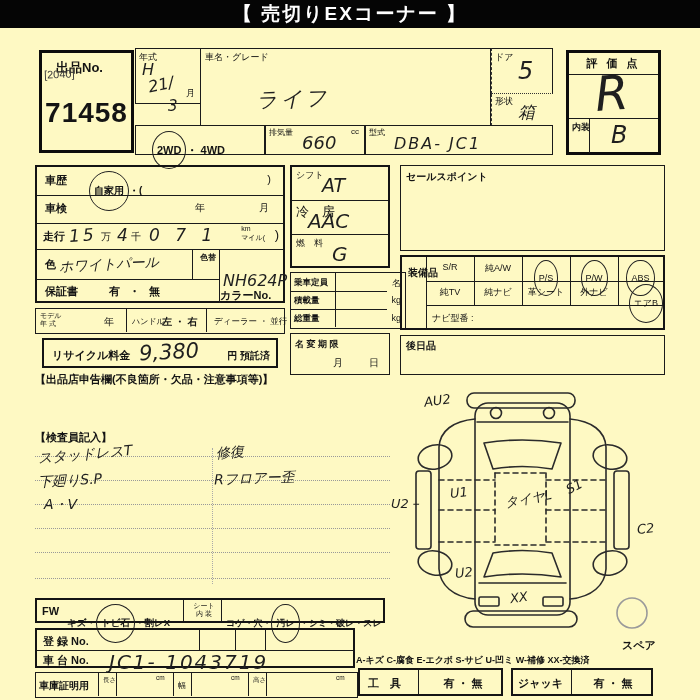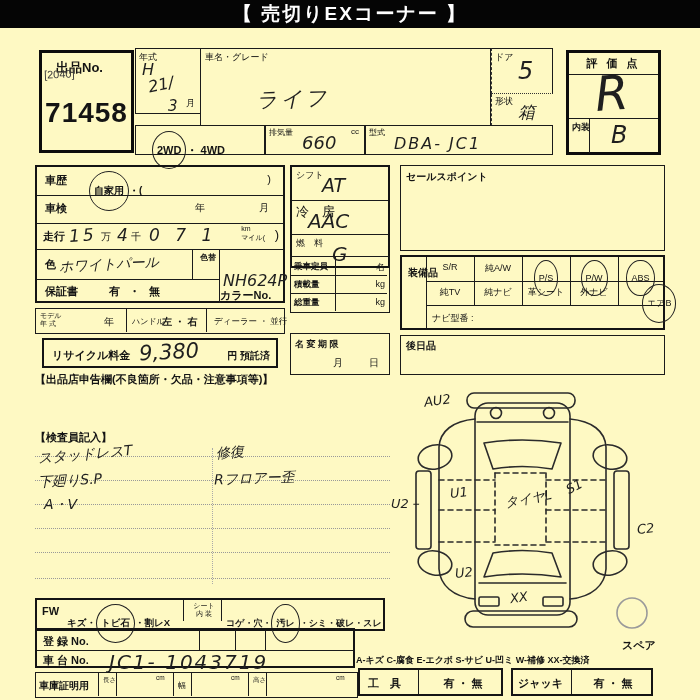--- a/index.html
+++ b/index.html
@@ -30,21 +30,21 @@
   <div class="titlebar">
     <span>【 売切りEXコーナー 】</span>
   </div>
 
   <div class="b3" style="left:39px;top:50px;width:95px;height:103px;">
     <div class="t lb" style="left:14px;top:6px;font-size:13px;">出品No.</div>
     <div class="t" style="left:2px;top:15px;font-size:11px;color:#3a3a3a;transform:rotate(-2deg);">[2040]</div>
     <div class="t" style="left:0;top:44px;width:89px;text-align:center;font-size:28px;font-weight:600;letter-spacing:1px;">71458</div>
   </div>
 
-  <div class="b" style="left:135px;top:48px;width:66px;height:66px;">
+  <div class="b" style="left:135px;top:48px;width:66px;height:56px;">
     <div class="t" style="left:3px;top:2px;font-size:9px;">年式</div>
     <div class="hw" style="left:6px;top:11px;font-size:16px;">H</div>
     <div class="hw" style="left:12px;top:26px;font-size:16px;transform:rotate(-12deg);">21/</div>
     <div class="hw" style="left:32px;top:48px;font-size:15px;">3</div>
     <div class="t" style="right:5px;bottom:3px;font-size:9px;">月</div>
   </div>
   <div class="b" style="left:200px;top:48px;width:291px;height:78px;">
     <div class="t" style="left:4px;top:2px;font-size:9px;">車名・グレード</div>
     <div class="hw" style="left:55px;top:36px;font-size:21px;letter-spacing:3px;transform:rotate(-2deg);">ライフ</div>
   </div>
@@ -144,21 +144,21 @@
   <div class="b2" style="left:290px;top:165px;width:100px;height:103px;">
     <div class="hl" style="left:0;top:33px;width:96px;"></div>
     <div class="hl" style="left:0;top:67px;width:96px;"></div>
     <div class="t" style="left:4px;top:2px;font-size:9px;">シフト</div>
     <div class="hw" style="left:30px;top:7px;font-size:19px;">AT</div>
     <div class="t" style="left:4px;top:36px;font-size:13px;">冷　房</div>
     <div class="hw" style="left:16px;top:42px;font-size:20px;">AAC</div>
     <div class="t" style="left:4px;top:70px;font-size:9px;">燃　料</div>
     <div class="hw" style="left:40px;top:75px;font-size:20px;">G</div>
   </div>
-  <div class="b" style="left:290px;top:256px;width:100px;height:57px;">
+  <div class="b" style="left:290px;top:272px;width:116px;height:57px;">
     <div class="hl" style="left:0;top:18px;width:96px;border-top-width:1px;"></div>
     <div class="hl" style="left:0;top:36px;width:96px;border-top-width:1px;"></div>
     <div class="vl" style="left:44px;top:0;height:54px;border-left-width:1px;"></div>
     <div class="t lb" style="left:3px;top:4px;font-size:8.5px;">乗車定員</div>
     <div class="t" style="right:4px;top:4px;font-size:9px;">名</div>
     <div class="t lb" style="left:3px;top:22px;font-size:8.5px;">積載量</div>
     <div class="t" style="right:4px;top:22px;font-size:9px;">kg</div>
     <div class="t lb" style="left:3px;top:40px;font-size:8.5px;">総重量</div>
     <div class="t" style="right:4px;top:40px;font-size:9px;">kg</div>
   </div>
@@ -182,21 +182,21 @@
     <div class="vl" style="left:216px;top:0;height:48px;"></div>
     <div class="t" style="left:24px;top:5px;width:48px;text-align:center;font-size:9px;">S/R</div>
     <div class="t" style="left:72px;top:5px;width:48px;text-align:center;font-size:9px;">純A/W</div>
     <div class="t" style="left:120px;top:3px;width:48px;text-align:center;font-size:9px;"><span class="circ">P/S</span></div>
     <div class="t" style="left:168px;top:3px;width:48px;text-align:center;font-size:9px;"><span class="circ">P/W</span></div>
     <div class="t" style="left:216px;top:3px;width:45px;text-align:center;font-size:9px;text-decoration:underline;"><span class="circ">ABS</span></div>
     <div class="t" style="left:24px;top:29px;width:48px;text-align:center;font-size:9px;">純TV</div>
     <div class="t" style="left:72px;top:29px;width:48px;text-align:center;font-size:9px;">純ナビ</div>
     <div class="t" style="left:120px;top:29px;width:48px;text-align:center;font-size:9px;">革シート</div>
     <div class="t" style="left:168px;top:29px;width:48px;text-align:center;font-size:9px;">外ナビ</div>
-    <div class="t" style="left:216px;top:27px;width:45px;text-align:left;font-size:9px;margin-left:24px;"><span class="circ">エアB</span></div>
+    <div class="t" style="left:216px;top:27px;width:45px;text-align:right;font-size:9px;"><span class="circ">エアB</span></div>
     <div class="t" style="left:30px;top:55px;font-size:9px;">ナビ型番 :</div>
   </div>
   <div class="b" style="left:400px;top:335px;width:265px;height:40px;">
     <div class="t lb" style="left:5px;top:3px;font-size:10px;">後日品</div>
   </div>
 
   <div class="t lb" style="left:35px;top:430px;font-size:11px;">【検査員記入】</div>
   <div class="dot" style="left:35px;top:456px;width:355px;"></div>
   <div class="dot" style="left:35px;top:480px;width:355px;"></div>
   <div class="dot" style="left:35px;top:504px;width:355px;"></div>
@@ -250,21 +250,21 @@
   <div class="hw" style="left:424px;top:393px;font-size:13px;transform:rotate(-8deg);">AU2</div>
   <div class="hw" style="left:391px;top:495px;font-size:13px;">U2－</div>
   <div class="hw" style="left:450px;top:485px;font-size:13px;transform:rotate(-6deg);">U1</div>
   <div class="hw" style="left:505px;top:490px;font-size:13px;transform:rotate(-10deg);">タイヤL</div>
   <div class="hw" style="left:566px;top:479px;font-size:13px;transform:rotate(-28deg);">S1</div>
   <div class="hw" style="left:637px;top:521px;font-size:13px;transform:rotate(-6deg);">C2</div>
   <div class="hw" style="left:455px;top:565px;font-size:13px;transform:rotate(-6deg);">U2</div>
   <div class="hw" style="left:510px;top:590px;font-size:13px;transform:rotate(-8deg);">XX</div>
   <div class="t lb" style="left:622px;top:638px;font-size:11px;">スペア</div>
 
-  <div class="b2" style="left:35px;top:598px;width:350px;height:33px;">
+  <div class="b2" style="left:35px;top:598px;width:350px;height:25px;">
     <div class="t lb" style="left:5px;top:5px;font-size:11px;">FW</div>
     <div class="t lb" style="left:30px;top:4px;font-size:9.5px;">
       <span>キズ・</span><span class="circ">トビ石</span><span>・割レX</span>
     </div>
     <div class="vl" style="left:146px;top:0;height:21px;"></div>
     <div class="t" style="left:151px;top:2px;font-size:7px;line-height:1.2;text-align:center;width:32px;">
       <span>シート</span><br>
       <span>内 装</span>
     </div>
     <div class="vl" style="left:184px;top:0;height:21px;"></div>

